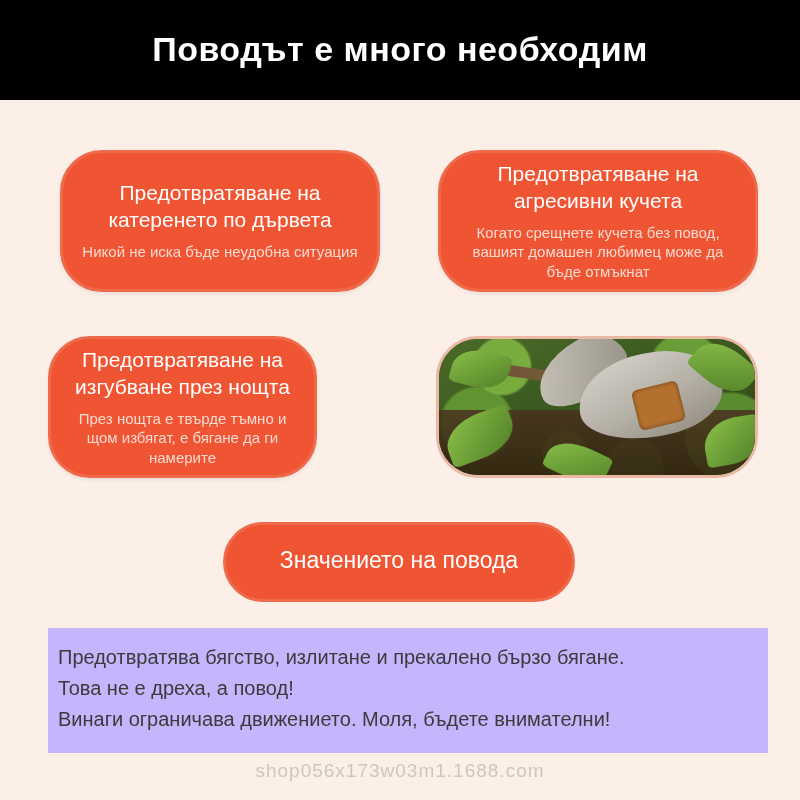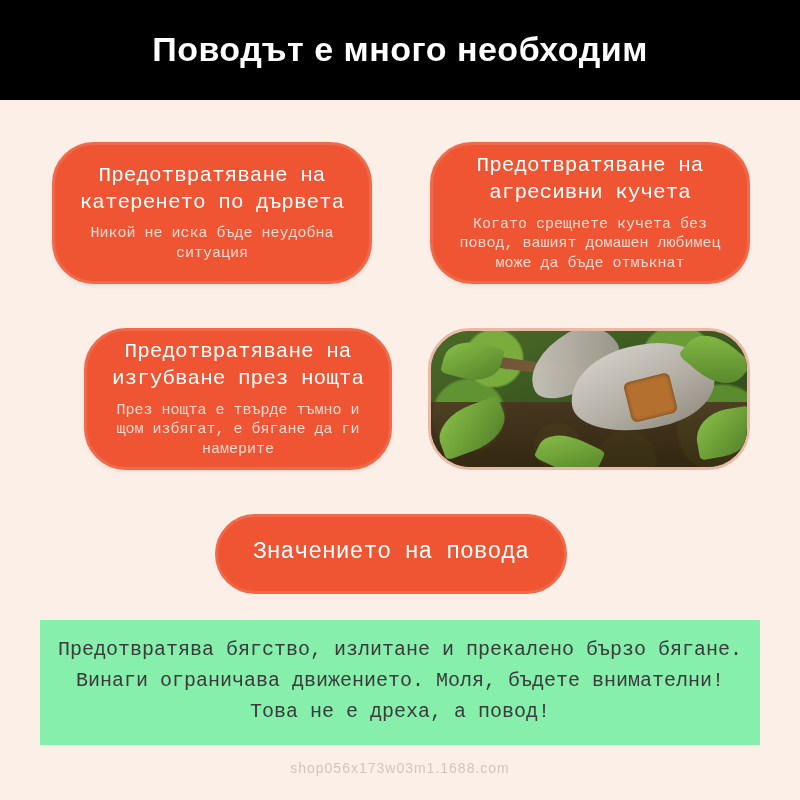--- a/index.html
+++ b/index.html
@@ -34,22 +34,21 @@
     color: #ffffff;
     font-size: 34px;
     letter-spacing: 0.5px;
     text-align: center;
     font-weight: 700;
     line-height: 1.1;
   }
   
   .content {
     position: relative;
-    padding: 0;
-    font-family: Liberation Mono, monospace;
+    padding: 8px;
   }
   .grid {
     position: relative;
     width: 800px;
   }
   .card {
     position: absolute;
     border-radius: 42px;
     box-sizing: border-box;
     display: flex;
@@ -73,21 +72,21 @@
   }
   .card-sub {
     color: #f7d9cf;
     font-size: 15px;
     line-height: 1.3;
     font-weight: 400;
   }
   
   #card-climb  { left: 52px;  top: 42px;  width: 320px; height: 142px; }
   #card-dogs   { left: 430px; top: 42px;  width: 320px; height: 142px; }
-  #card-night  { left: 40px;  top: 228px; width: 308px; height: 142px; margin-left: 44px; }
+  #card-night  { left: 40px;  top: 228px; width: 269px; height: 142px; }
 
   #photo {
     position: absolute;
     left: 428px;
     top: 228px;
     width: 322px;
     height: 142px;
     border-radius: 42px;
     overflow: hidden;
     border: 3px solid #e9b9a6;
@@ -187,38 +186,38 @@
     margin-bottom: 3px;
     line-height: 1.28;
   }
 
   
   .footer-block {
     position: absolute;
     left: 40px;
     top: 520px;
     width: 720px;
-    background: #86efac;
+    background: #c4b5fd;
     padding: 14px 10px 18px 10px;
     box-sizing: border-box;
-    text-align: center;
+    text-align: left;
   }
   .footer-line {
     color: #3b3b3b;
     font-size: 20px;
     line-height: 1.55;
   }
   .watermark {
     position: absolute;
     left: 0;
     top: 760px;
     width: 100%;
     text-align: center;
     color: rgba(140,125,120,0.38);
-    font-size: 14px;
+    font-size: 19px;
     letter-spacing: 1px;
     user-select: none;
   }
 </style>
 </head>
 <body>
 
 <div class="page">
 
   <div class="header">
@@ -257,22 +256,22 @@
           <div class="photo-leaf leaf-e"></div>
         </div>
       </div>
 
       <div id="card-meaning">
         <div class="card-title">Значението на повода</div>
       </div>
 
       <div class="footer-block">
         <div class="footer-line">Предотвратява бягство, излитане и прекалено бързо бягане.</div>
+        <div class="footer-line">Това не е дреха, а повод!</div>
         <div class="footer-line">Винаги ограничава движението. Моля, бъдете внимателни!</div>
-        <div class="footer-line">Това не е дреха, а повод!</div>
       </div>
 
     </div>
   </div>
 
   <div class="watermark">shop056x173w03m1.1688.com</div>
 
 </div>
 
 </body></html>

